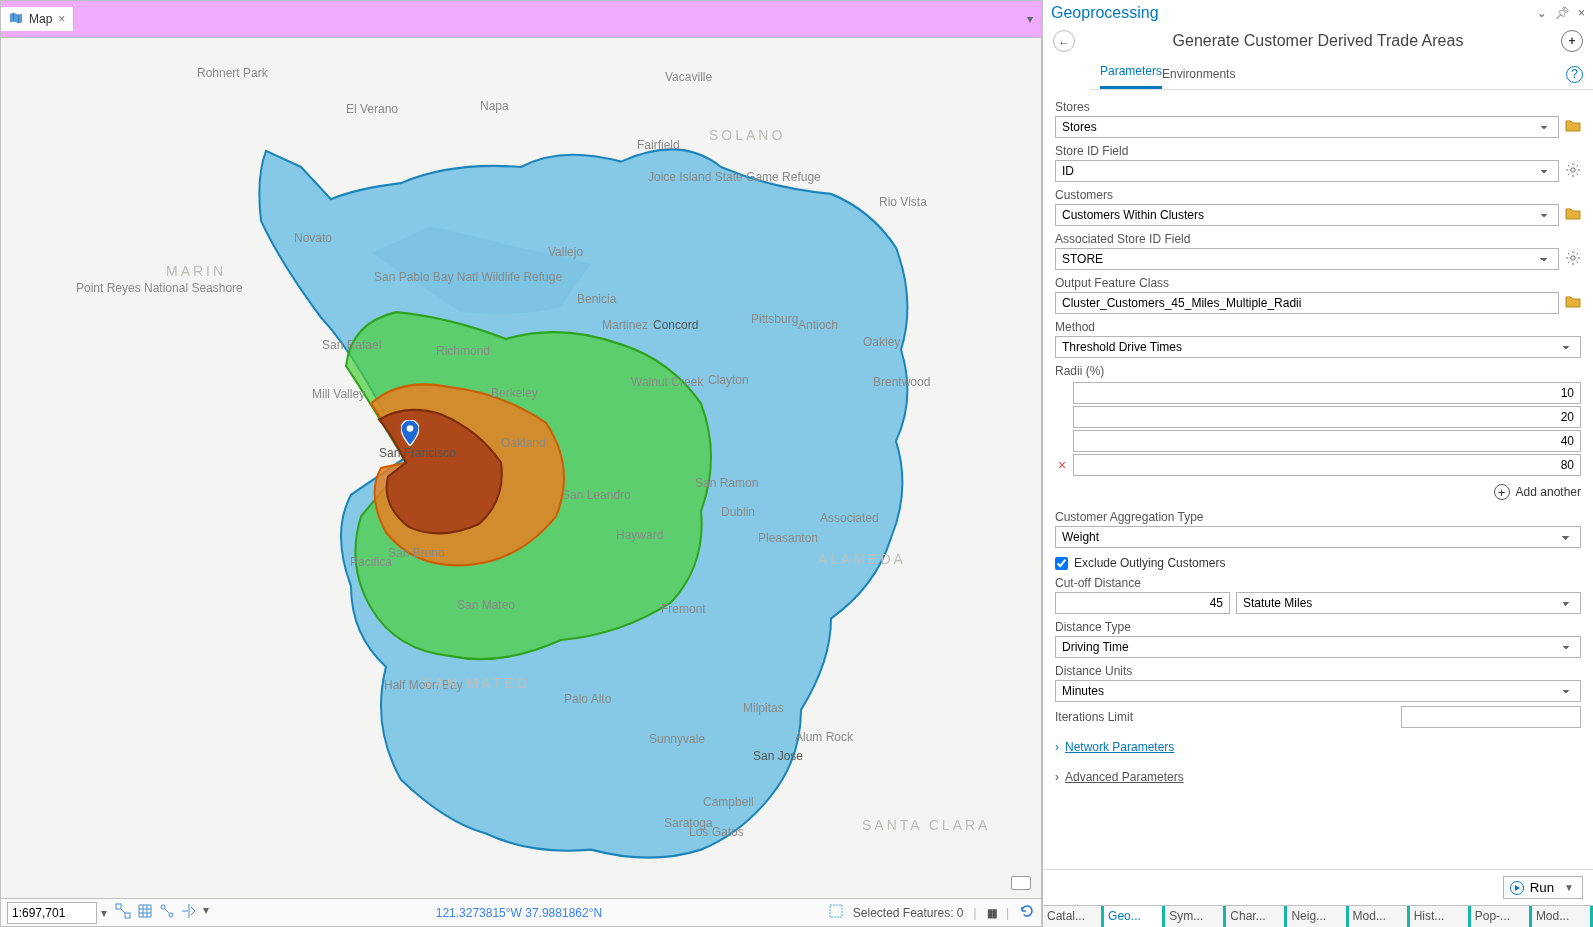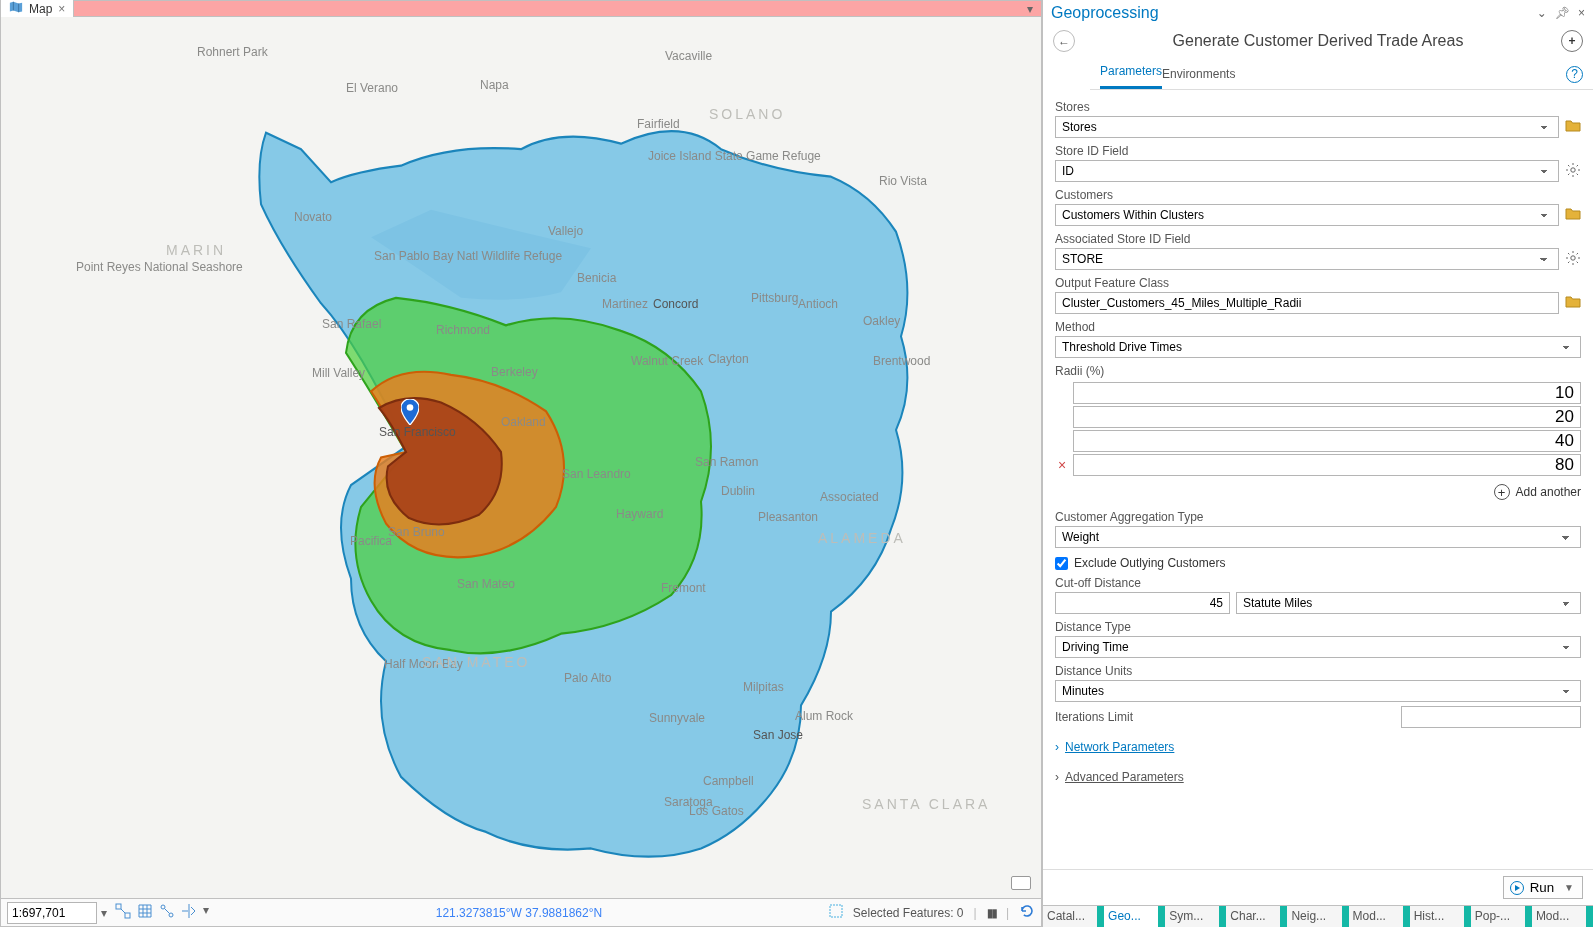--- a/index.html
+++ b/index.html
@@ -1,19 +1,19 @@
 <!DOCTYPE html>
 <html><head>
 <meta charset="utf-8">
 <style>
 * { box-sizing: border-box; margin: 0; padding: 0; font-family: "Segoe UI", Tahoma, sans-serif; }
 body { width: 1593px; height: 927px; background: #fff; display: flex; flex-direction: column; overflow: hidden; font-size: 12px; color: #333; }
 .app-body { flex: 1; display: flex; min-height: 0; }
 .map-pane { flex: 1; display: flex; flex-direction: column; border: 1px solid #c0c0c0; min-width: 0; }
-.tab-bar { height: 16px; background: #fca5a5; display: flex; align-items: center; border-bottom: 1px solid #c0c0c0; }
+.tab-bar { height: 37px; background: #f0abfc; display: flex; align-items: center; border-bottom: 1px solid #c0c0c0; }
 .tab { display: flex; align-items: center; gap: 6px; padding: 0 8px; height: 24px; background: #fff; border-right: 1px solid #c0c0c0; }
 .map-tab-icon svg { width: 14px; height: 14px; }
 .tab-close { color: #777; cursor: pointer; }
 .tab-chevron { margin-left: auto; padding: 0 8px; color: #666; }
 .map-canvas { flex: 1; position: relative; background: #e9e9e8; }
 .map-svg { position: absolute; inset: 0; width: 100%; height: 100%; }
 .map-label { position: absolute; color: #8a8a88; font-size: 12px; pointer-events: none; white-space: nowrap; }
 .map-label.dark { color: #555; }
 .map-label.cty { color: #bdbdb8; font-size: 14px; letter-spacing: 3px; }
 .map-lb { position: absolute; right: 10px; bottom: 8px; width: 20px; height: 14px; border: 1px solid #999; border-radius: 2px; background: #fff; }
@@ -40,40 +40,40 @@
 .gp-tab.active { color: #0079c1; border-bottom: 3px solid #0079c1; font-weight: 500; }
 .gp-help { margin-left: auto; color: #0079c1; border: 1.5px solid #0079c1; width: 17px; height: 17px; border-radius: 50%; text-align: center; line-height: 14px; font-size: 12px; margin-bottom: 6px; }
 .gp-form { flex: 1; overflow-y: auto; padding: 8px 12px 0; }
 .field { margin-bottom: 4px; }
 .field-label { color: #555; font-size: 12px; padding: 2px 0; }
 .field-row { display: flex; align-items: center; gap: 6px; }
 .gp-input, .gp-select { flex: 1; height: 22px; border: 1px solid #b5b5b5; padding: 0 6px; font-size: 12px; background: #fff; }
 .gp-select { appearance: none; background-image: linear-gradient(45deg, transparent 50%, #666 50%), linear-gradient(135deg, #666 50%, transparent 50%); background-position: calc(100% - 14px) 9px, calc(100% - 10px) 9px; background-size: 4px 4px, 4px 4px; background-repeat: no-repeat; }
 .folder-icon svg, .gear-icon svg { width: 16px; height: 16px; }
 .radii-rows .radii-row { display: flex; align-items: center; gap: 4px; margin: 2px 0 2px 18px; }
-.radii-input { flex: 1; height: 22px; border: 1px solid #b5b5b5; padding: 0 6px; text-align: right; font-size: 17px; }
+.radii-input { flex: 1; height: 22px; border: 1px solid #b5b5b5; padding: 0 6px; text-align: right; font-size: 12px; }
 .radii-del { color: #d04848; font-size: 14px; width: 14px; text-align: center; visibility: hidden; cursor: pointer; margin-left: -18px; }
 .radii-row.last .radii-del { visibility: visible; }
 .add-another { display: flex; justify-content: flex-end; align-items: center; gap: 6px; padding: 6px 0 4px; color: #333; cursor: pointer; }
 .add-another .plus { width: 16px; height: 16px; border: 1.5px solid #555; border-radius: 50%; display: flex; align-items: center; justify-content: center; font-size: 13px; line-height: 1; }
 .chk-row { display: flex; align-items: center; gap: 6px; padding: 4px 0; }
 .cutoff-row { display: flex; gap: 6px; }
 .cutoff-input { width: 175px; height: 22px; border: 1px solid #b5b5b5; padding: 0 6px; text-align: right; font-size: 12px; }
 .expand { color: #0079c1; padding: 8px 0; cursor: pointer; font-weight: 500; text-decoration: underline; }
 .expand.muted { color: #555; font-weight: 400; }
 .expand::before { content: "›"; display: inline-block; transform: rotate(0deg); margin-right: 6px; }
 .iter-row { display: flex; align-items: center; justify-content: space-between; gap: 10px; }
 .iter-input { width: 180px; height: 22px; border: 1px solid #b5b5b5; padding: 0 6px; }
 .gp-run { border-top: 1px solid #ddd; padding: 6px 10px; display: flex; justify-content: flex-end; align-items: flex-end; }
 .run-btn { display: flex; align-items: center; gap: 6px; border: 1px solid #b5b5b5; background: #fdfdfd; padding: 3px 8px 3px 6px; cursor: pointer; }
 .run-btn .play { width: 14px; height: 14px; border-radius: 50%; border: 1.5px solid #0079c1; display: flex; align-items: center; justify-content: center; }
 .run-btn .play::after { content: ""; display: block; width: 0; height: 0; border-left: 5px solid #0079c1; border-top: 3px solid transparent; border-bottom: 3px solid transparent; margin-left: 1px; }
 .run-caret { color: #666; margin-left: 4px; font-size: 10px; }
 .gp-bottom-tabs { display: flex; border-top: 1px solid #c0c0c0; background: #f5f5f5; height: 22px; }
-.btab { flex: 1; min-width: 0; padding: 3px 4px; border-right: 7px solid #14b8a6; font-size: 12px; color: #555; overflow: hidden; text-overflow: ellipsis; white-space: nowrap; cursor: pointer; }
+.btab { flex: 1; min-width: 0; padding: 3px 4px; border-right: 3px solid #14b8a6; font-size: 12px; color: #555; overflow: hidden; text-overflow: ellipsis; white-space: nowrap; cursor: pointer; }
 .btab.active { background: #fff; color: #0079c1; }
 .map-pin { position: absolute; width: 18px; height: 26px; }
 .map-pin svg { width: 100%; height: 100%; }
 </style>
 </head>
 <body>
 
 <div class="app-body">
   <div class="map-pane">
     <div class="tab-bar">

